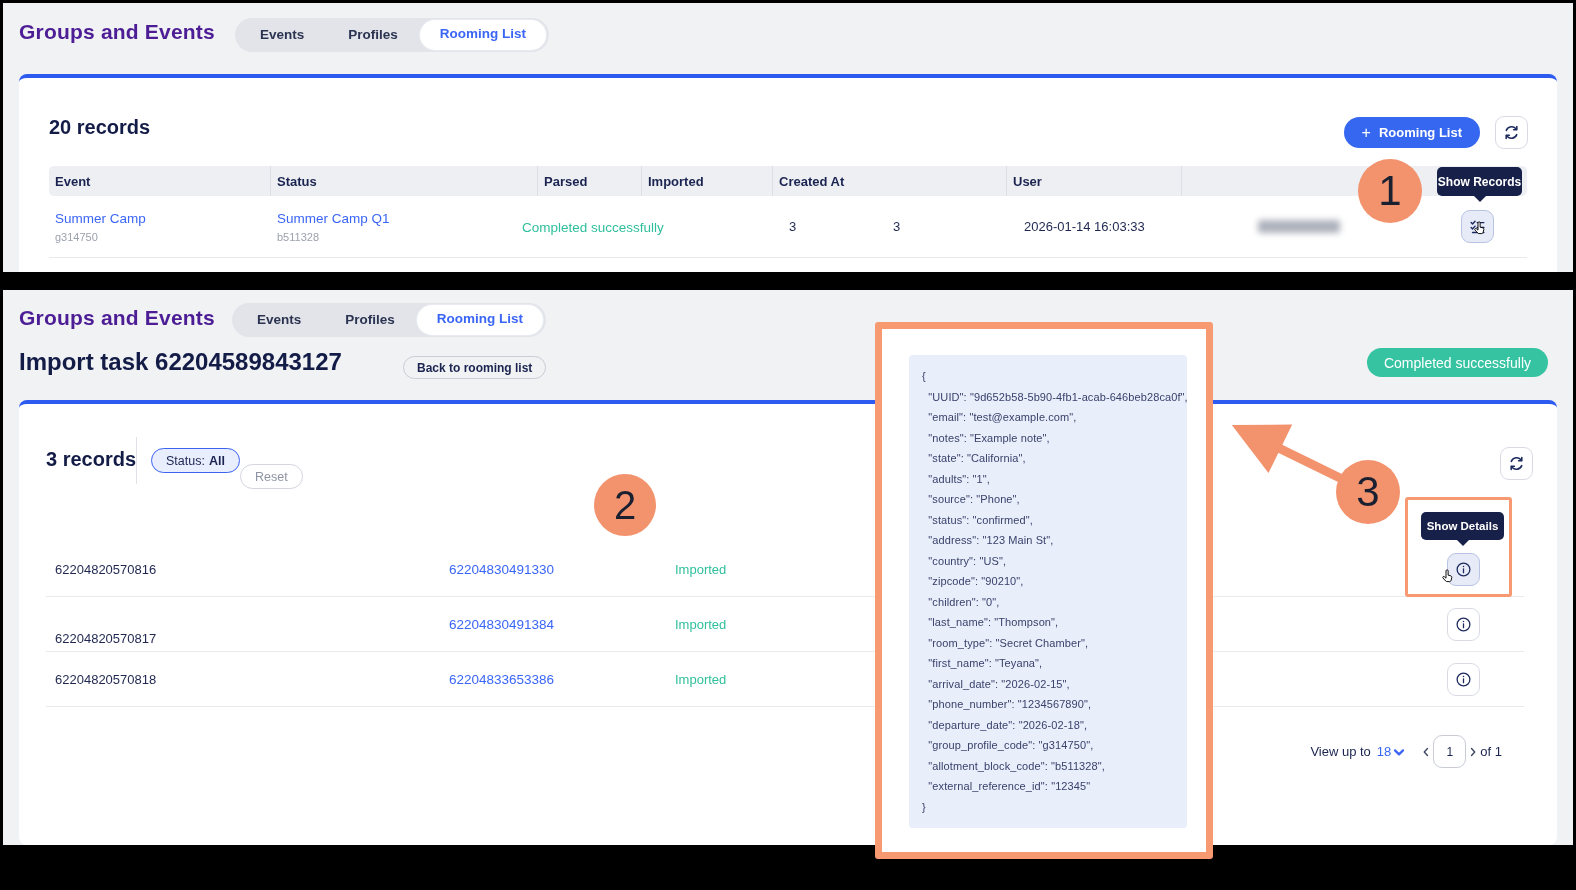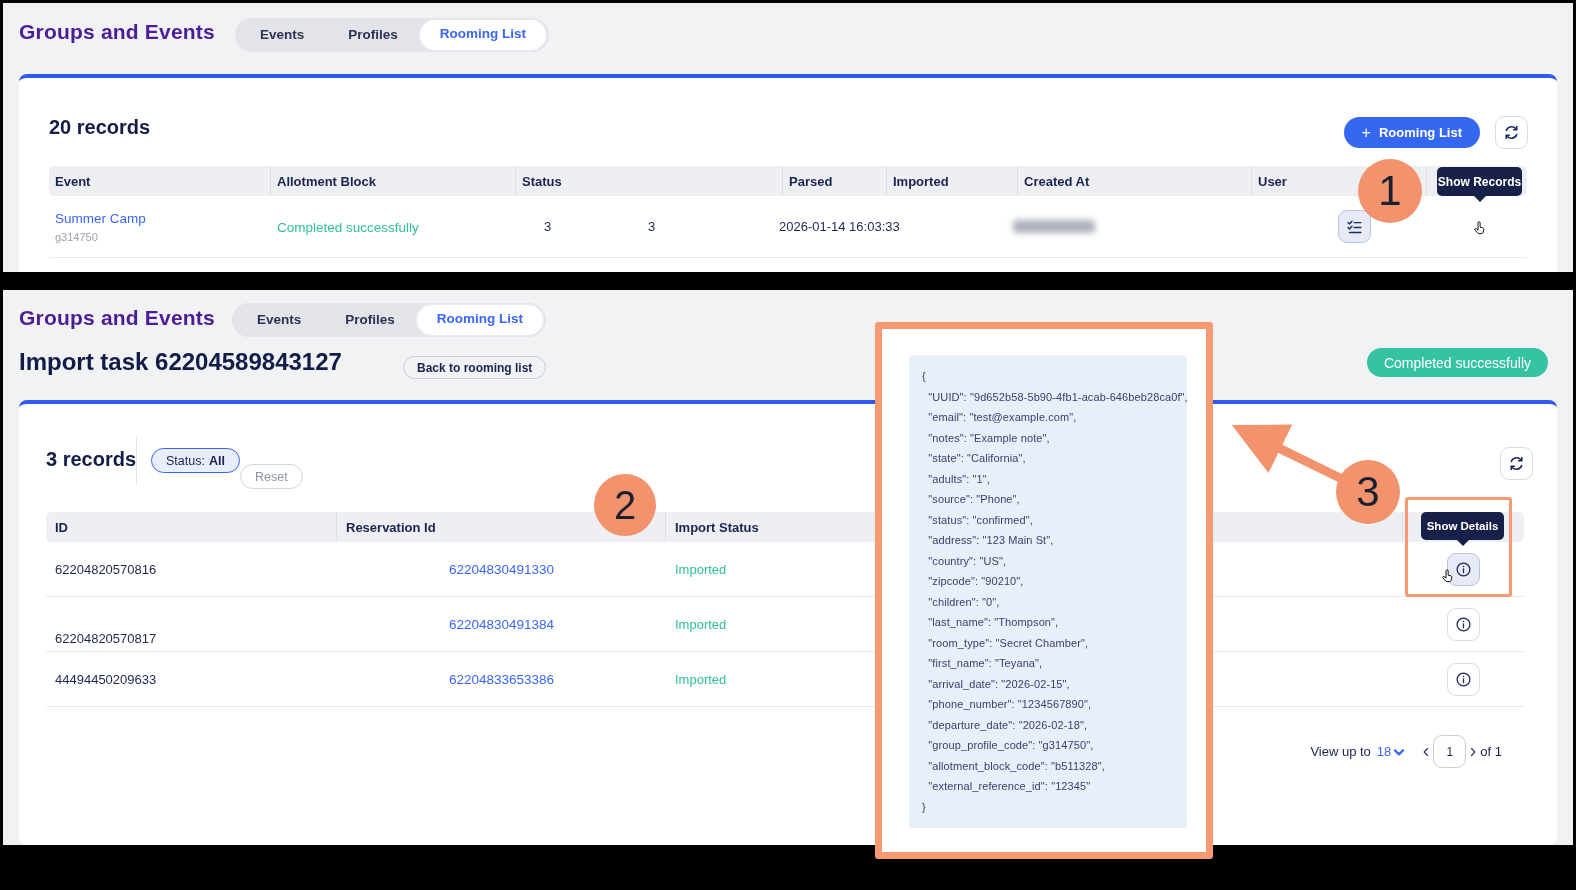--- a/index.html
+++ b/index.html
@@ -102,33 +102,36 @@
       <svg width="17" height="17" viewBox="0 0 24 24" fill="none" stroke="#1d2a5e" stroke-width="2.2" stroke-linecap="round" stroke-linejoin="round">
         <path d="M4.6 9a8 8 0 0 1 14.2-1.3"></path>
           <polyline points="19.5 3.5 19.5 8 15 8"></polyline>
         <path d="M19.4 15a8 8 0 0 1-14.2 1.3"></path>
           <polyline points="4.5 20.5 4.5 16 9 16"></polyline>
       </svg>
     </div>
 
     <div class="thead" style="left:30px; top:88px; width:1478px;">
       <div class="th" style="width:222px; padding-left:6px;">Event</div>
-      <div class="th" style="width:245px; padding-left:6px;">Allotment Block</div>
       <div class="th" style="width:267px; padding-left:6px;">Status</div>
       <div class="th" style="width:104px; padding-left:6px;">Parsed</div>
       <div class="th" style="width:131px; padding-left:6px;">Imported</div>
       <div class="th" style="width:234px; padding-left:6px;">Created At</div>
       <div class="th" style="width:175px; padding-left:6px;">User</div>
       <div class="th" style="flex:1;"></div>
     </div>
 
     <div class="trow" style="left:30px; top:118px; width:1478px; height:62px;">
       <div style="width:222px; padding-left:6px;">
         <div class="link">Summer Camp</div>
         <div class="code-sub">g314750</div>
+      </div>
+      <div style="width:245px; padding-left:6px;">
+        <div class="link">Summer Camp Q1</div>
+        <div class="code-sub">b511328</div>
       </div>
       <div style="width:267px; padding-left:6px;">
         <span class="cell green" style="font-size:13.5px;">Completed successfully</span>
       </div>
       <div class="cell" style="width:104px; padding-left:6px;">3</div>
       <div class="cell" style="width:131px; padding-left:6px;">3</div>
       <div class="cell" style="width:234px; padding-left:6px;">2026-01-14 16:03:33</div>
       <div style="width:175px; padding-left:6px;">
         <div class="blur-box"></div>
       </div>
@@ -182,26 +185,20 @@
 
     <div class="icon-btn" style="right:24px; top:43px;">
       <svg width="17" height="17" viewBox="0 0 24 24" fill="none" stroke="#1d2a5e" stroke-width="2.2" stroke-linecap="round" stroke-linejoin="round">
         <path d="M4.6 9a8 8 0 0 1 14.2-1.3"></path>
           <polyline points="19.5 3.5 19.5 8 15 8"></polyline>
         <path d="M19.4 15a8 8 0 0 1-14.2 1.3"></path>
           <polyline points="4.5 20.5 4.5 16 9 16"></polyline>
       </svg>
     </div>
 
-    <div class="thead" style="left:27px; top:108px; width:1478px;">
-      <div class="th" style="width:291px; padding-left:9px;">ID</div>
-      <div class="th" style="width:329px; padding-left:9px;">Reservation Id</div>
-      <div class="th" style="width:737px; padding-left:9px;">Import Status</div>
-      <div class="th" style="flex:1;"></div>
-    </div>
 
     <div class="trow" style="left:27px; top:138px; width:1478px; height:55px;">
       <div class="cell" style="width:291px; padding-left:9px;">62204820570816</div>
       <div style="width:329px; text-align:center;"><span class="link">62204830491330</span></div>
       <div class="cell green" style="width:737px; padding-left:9px;">Imported</div>
       <div style="flex:1; display:flex; justify-content:center;">
         <div class="icon-btn btn-hover" style="position:relative;">
           <svg width="17" height="17" viewBox="0 0 24 24" fill="none" stroke="#1d2a5e" stroke-width="1.8">
             <circle cx="12" cy="12" r="9"></circle>
               <line x1="12" y1="11" x2="12" y2="16.5" stroke-linecap="round"></line>
@@ -220,21 +217,21 @@
           <svg width="17" height="17" viewBox="0 0 24 24" fill="none" stroke="#1d2a5e" stroke-width="1.8">
             <circle cx="12" cy="12" r="9"></circle>
               <line x1="12" y1="11" x2="12" y2="16.5" stroke-linecap="round"></line>
               <circle cx="12" cy="7.8" r="1.1" fill="#1d2a5e" stroke="none"></circle>
           </svg>
         </div>
       </div>
     </div>
 
     <div class="trow" style="left:27px; top:248px; width:1478px; height:55px;">
-      <div class="cell" style="width:291px; padding-left:9px;">44494450209633</div>
+      <div class="cell" style="width:291px; padding-left:9px;">62204820570818</div>
       <div style="width:329px; text-align:center;"><span class="link">62204833653386</span></div>
       <div class="cell green" style="width:737px; padding-left:9px;">Imported</div>
       <div style="flex:1; display:flex; justify-content:center;">
         <div class="icon-btn" style="position:relative;">
           <svg width="17" height="17" viewBox="0 0 24 24" fill="none" stroke="#1d2a5e" stroke-width="1.8">
             <circle cx="12" cy="12" r="9"></circle>
               <line x1="12" y1="11" x2="12" y2="16.5" stroke-linecap="round"></line>
               <circle cx="12" cy="7.8" r="1.1" fill="#1d2a5e" stroke="none"></circle>
           </svg>
         </div>

